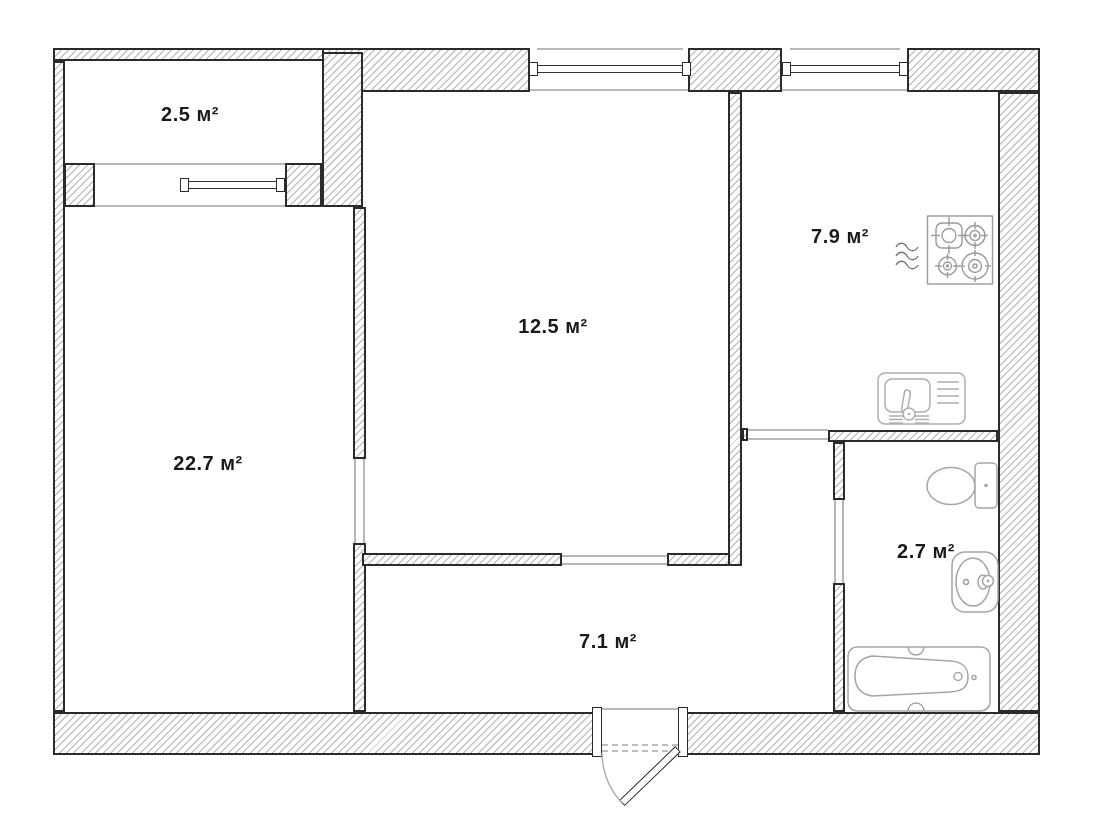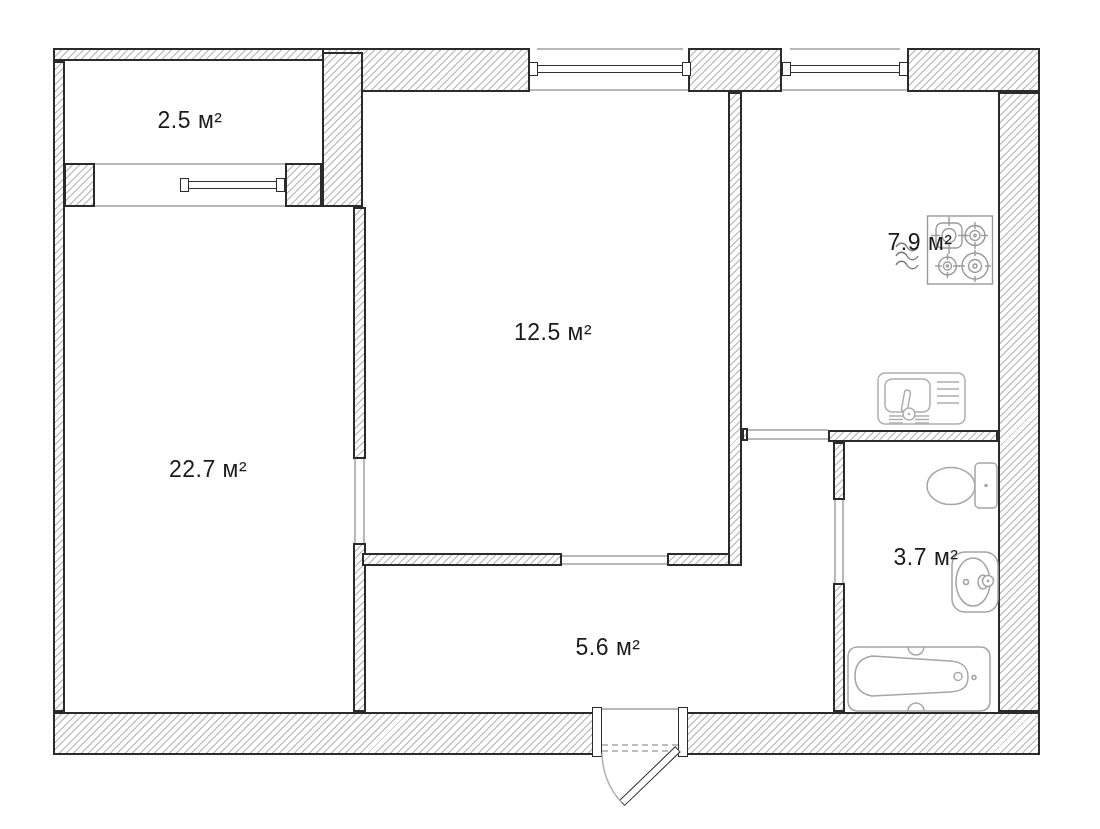--- a/index.html
+++ b/index.html
@@ -34,22 +34,22 @@
     border:1.5px solid #2b2b2b;z-index:4;
   }
   .door-leaf{
     position:absolute;box-sizing:border-box;background:#ffffff;
     border:1.5px solid #2b2b2b;z-index:4;
     transform-origin:100% 50%;transform:rotate(-44deg);
   }
   .icon{position:absolute;z-index:5;}
   .room-label{
     position:absolute;z-index:6;color:var(--label_color);
-    font-size:23px;font-weight:400;white-space:nowrap;
-    transform:translate(-50%,-50%);letter-spacing:0.5px;margin-top:6px;
+    font-size:20px;font-weight:700;white-space:nowrap;
+    transform:translate(-50%,-50%);letter-spacing:0.5px;
   }
 </style>
 </head>
 <body>
 
 <div class="plan">
 
   <div class="face" style="left:537px;top:48px;width:146px;height:2px;"></div>
   <div class="face" style="left:529px;top:89px;width:163px;height:2px;"></div>
   <div class="face" style="left:790px;top:48px;width:110px;height:2px;"></div>
@@ -191,17 +191,17 @@
       <path d="M62,67 A8,8 0 0 1 78,67" fill="none"></path>
       <path d="M26,12 L104,17 C118,18 122,24 122,33 C122,42 118,47 104,48 L26,52 C14,50 9,43 9,32 C9,21 14,14 26,12 Z"></path>
       <circle cx="112" cy="32.5" r="4" fill="none"></circle>
       <circle cx="128" cy="33.5" r="2" fill="none"></circle>
     </g>
   </svg>
 
   <div class="room-label" style="left:190px;top:114px;">2.5 м²</div>
   <div class="room-label" style="left:208px;top:463px;">22.7 м²</div>
   <div class="room-label" style="left:553px;top:326px;">12.5 м²</div>
-  <div class="room-label" style="left:920px;top:236px;">7.9 м²</div>
-  <div class="room-label" style="left:926px;top:551px;">3.7 м²</div>
-  <div class="room-label" style="left:608px;top:641px;">5.6 м²</div>
+  <div class="room-label" style="left:840px;top:236px;">7.9 м²</div>
+  <div class="room-label" style="left:926px;top:551px;">2.7 м²</div>
+  <div class="room-label" style="left:608px;top:641px;">7.1 м²</div>
 
 </div>
 
 </body></html>

